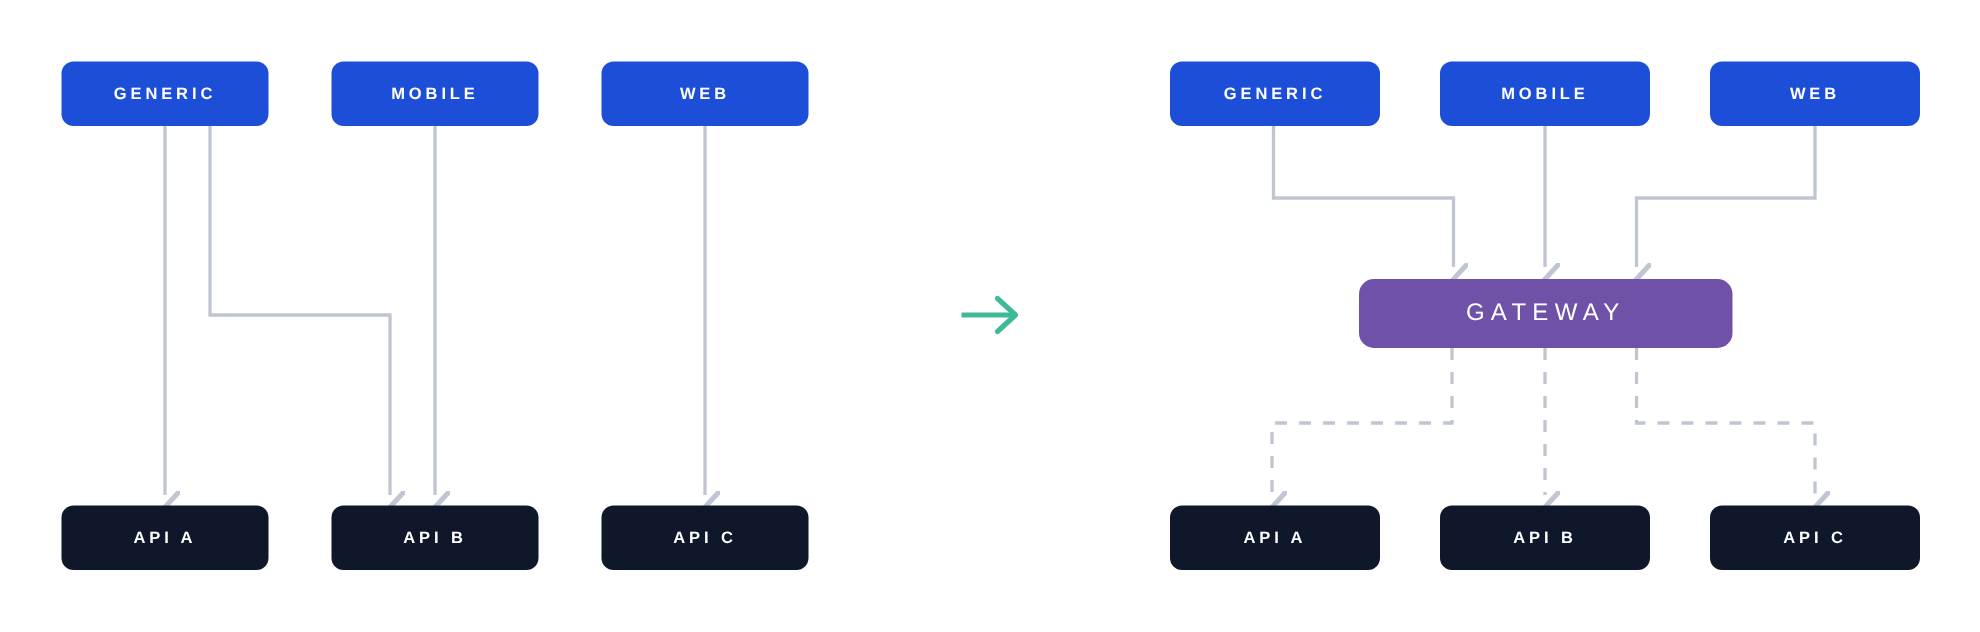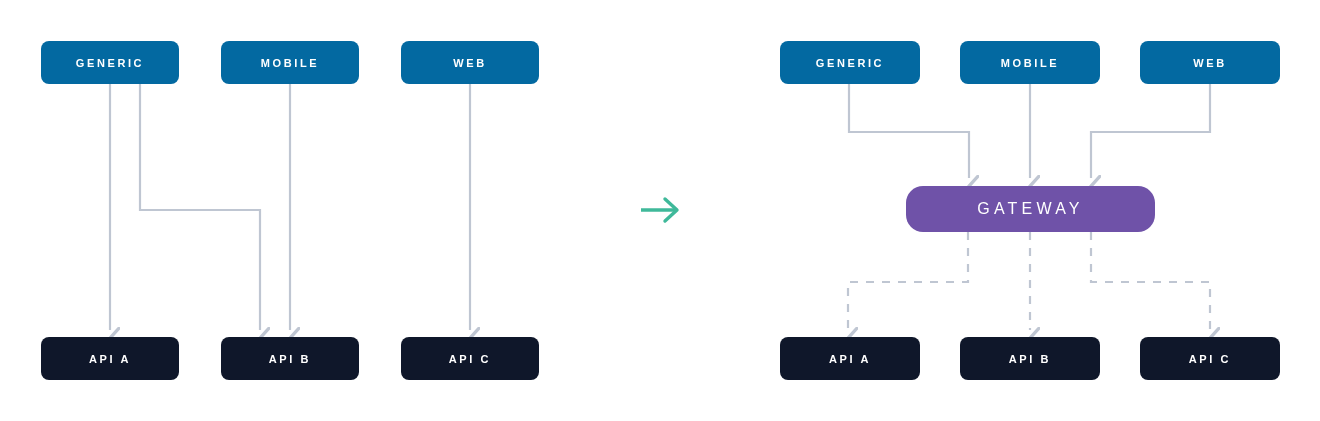--- a/index.html
+++ b/index.html
@@ -15,21 +15,21 @@
     position:absolute;
     display:flex;align-items:center;justify-content:center;
     border-radius:8px;
     color:#ffffff;
     letter-spacing:2.6px;
     font-size:11px;
     font-weight:600;
     white-space:nowrap;
     box-sizing:border-box;
   }
-  .node.client{background:#0369a1;}
+  .node.client{background:#1d4ed8;}
   .node.api{background:#0f172a;}
   .node.gateway{
     background:#6f52a8;
     border-radius:10px;
     font-size:16px;
     letter-spacing:4.2px;
     font-weight:500;
   }
   .node.client span, .node.api span, .node.gateway span{display:block;}
   #transition-arrow{position:absolute;left:637px;top:192px;width:50px;height:36px;}
@@ -94,21 +94,21 @@
   <div class="node client" style="left:780px;top:41px;width:140px;height:43px;">
     <span>GENERIC</span>
   </div>
   <div class="node client" style="left:960px;top:41px;width:140px;height:43px;">
     <span>MOBILE</span>
   </div>
   <div class="node client" style="left:1140px;top:41px;width:140px;height:43px;">
     <span>WEB</span>
   </div>
 
-  <div class="node gateway" style="left:906px;top:186px;width:249px;height:46px;border-radius:17px;">
+  <div class="node gateway" style="left:906px;top:186px;width:249px;height:46px;">
     <span>GATEWAY</span>
   </div>
 
   <div class="node api" style="left:780px;top:337px;width:140px;height:43px;">
     <span>API A</span>
   </div>
   <div class="node api" style="left:960px;top:337px;width:140px;height:43px;">
     <span>API B</span>
   </div>
   <div class="node api" style="left:1140px;top:337px;width:140px;height:43px;">

